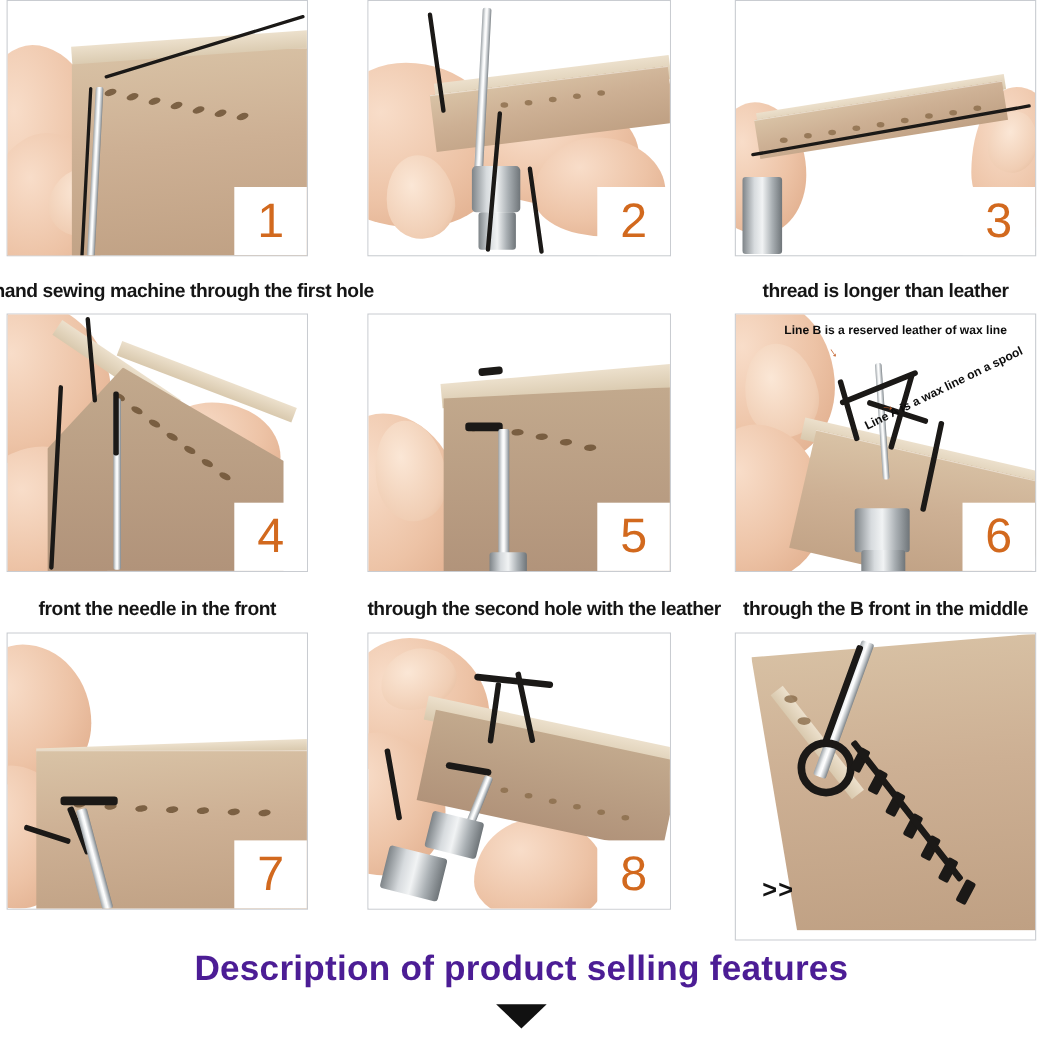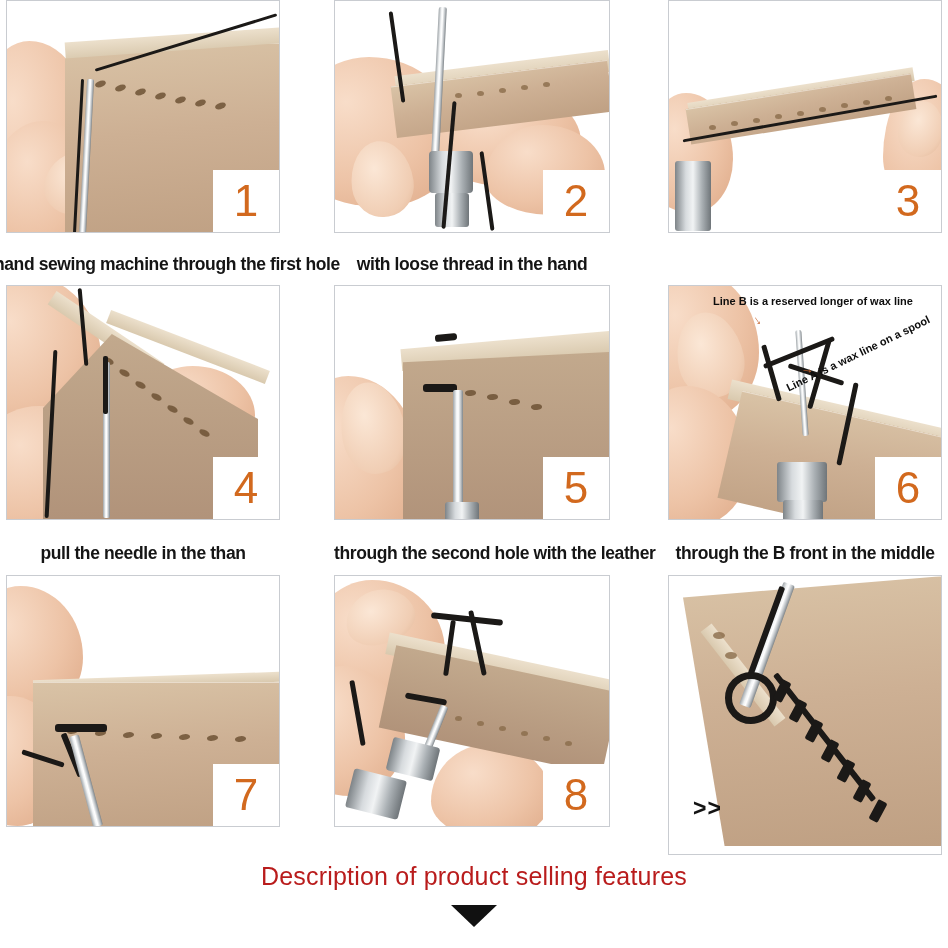--- a/index.html
+++ b/index.html
@@ -167,23 +167,23 @@
   }
 
   
   .footer {
     position: absolute;
     left: 0; top: 862px; width: 948px;
     text-align: center;
   }
   .footer-title {
     font-family: "Liberation Sans", sans-serif;
-    font-size: 25px;
-    font-weight: 400;
-    color: #b91c1c;
+    font-size: 32px;
+    font-weight: 700;
+    color: #4c1d95;
     letter-spacing: .2px;
   }
   .footer-chevron {
     margin-top: 14px;
     display: flex; justify-content: center;
   }
   .footer-chevron i {
     display: block;
     width: 0; height: 0;
     border-left: 23px solid transparent;
@@ -242,21 +242,20 @@
           <div class="chuck" style="left:94px;top:150px;width:44px;height:42px;border-radius:4px;"></div>
           <div class="chuck" style="left:100px;top:192px;width:34px;height:34px;"></div>
           <div class="thread" style="left:60px;top:10px;width:4px;height:92px;transform:rotate(-8deg);"></div>
           <div class="thread" style="left:112px;top:100px;width:4px;height:128px;transform:rotate(5deg);"></div>
           <div class="thread" style="left:150px;top:150px;width:4px;height:80px;transform:rotate(-8deg);"></div>
         </div>
         <div class="badge">
           <span>2</span>
         </div>
       </div>
-      <div class="caption cap-r1">with loose thread in the hand</div>
     </div>
 
     <div class="cell col-3">
       <div class="panel h1">
         <div class="photo">
           <div class="finger" style="left:-26px;top:92px;width:90px;height:120px;"></div>
           <div class="finger" style="left:214px;top:78px;width:86px;height:130px;"></div>
           <div class="nail" style="left:230px;top:100px;width:44px;height:56px;transform:rotate(12deg);"></div>
           <div class="leather-edge" style="left:18px;top:84px;width:228px;height:14px;transform:rotate(-9deg);"></div>
           <div class="leather" style="left:18px;top:90px;width:228px;height:36px;transform:rotate(-9deg);"></div>
@@ -269,20 +268,21 @@
           <div class="hole" style="left:172px;top:102px;"></div>
           <div class="hole" style="left:194px;top:99px;"></div>
           <div class="hole" style="left:216px;top:95px;"></div>
           <div class="thread" style="left:12px;top:116px;width:258px;height:3px;transform:rotate(-10deg);"></div>
           <div class="chuck" style="left:6px;top:160px;width:36px;height:70px;"></div>
         </div>
         <div class="badge">
           <span>3</span>
         </div>
       </div>
+      <div class="caption cap-r1">thread is longer than leather</div>
     </div>
   </div>
 
   <div class="row row-2">
 
     <div class="cell col-1">
       <div class="panel h2">
         <div class="photo">
           <div class="finger" style="left:-46px;top:-10px;width:140px;height:150px;"></div>
           <div class="finger" style="left:-40px;top:120px;width:150px;height:130px;"></div>
@@ -299,21 +299,21 @@
           <div class="stitch" style="left:192px;top:144px;transform:rotate(18deg);"></div>
           <div class="awl" style="left:96px;top:76px;width:7px;height:156px;"></div>
           <div class="thread" style="left:74px;top:2px;width:4px;height:78px;transform:rotate(-5deg);"></div>
           <div class="thread" style="left:42px;top:64px;width:4px;height:168px;transform:rotate(3deg);"></div>
           <div class="thread" style="left:96px;top:70px;width:5px;height:58px;"></div>
         </div>
         <div class="badge">
           <span>4</span>
         </div>
       </div>
-      <div class="caption cap-r2">pull the needle in the than</div>
+      <div class="caption cap-r2">front the needle in the front</div>
     </div>
 
     <div class="cell col-2">
       <div class="panel h2">
         <div class="photo">
           <div class="finger" style="left:-54px;top:90px;width:140px;height:170px;"></div>
           <div class="nail" style="left:6px;top:96px;width:64px;height:92px;transform:rotate(-10deg);"></div>
           <div class="leather-edge" style="left:66px;top:54px;width:210px;height:22px;transform:rotate(-5deg);"></div>
           <div class="leather-dark" style="left:68px;top:66px;width:208px;height:172px;clip-path:polygon(0 6%,100% 0,100% 100%,0 100%);"></div>
           <div class="stitch" style="left:90px;top:100px;transform:rotate(-12deg);"></div>
@@ -343,21 +343,21 @@
           <div class="leather" style="left:58px;top:128px;width:220px;height:110px;transform:rotate(13deg);"></div>
           <div class="awl" style="left:130px;top:44px;width:6px;height:106px;transform:rotate(-4deg);"></div>
           <div class="thread" style="left:92px;top:64px;width:76px;height:5px;border-radius:3px;transform:rotate(-22deg);"></div>
           <div class="thread" style="left:100px;top:58px;width:5px;height:58px;transform:rotate(-16deg);"></div>
           <div class="thread" style="left:148px;top:52px;width:5px;height:72px;transform:rotate(16deg);"></div>
           <div class="thread" style="left:118px;top:86px;width:58px;height:5px;transform:rotate(18deg);"></div>
           <div class="chuck" style="left:108px;top:176px;width:50px;height:40px;"></div>
           <div class="chuck" style="left:114px;top:214px;width:40px;height:24px;"></div>
           <div class="thread" style="left:176px;top:96px;width:5px;height:84px;transform:rotate(12deg);"></div>
         </div>
-        <div class="anno anno-b">Line B is a reserved longer of wax line</div>
+        <div class="anno anno-b">Line B is a reserved leather of wax line</div>
         <div class="anno anno-a">Line A is a wax line on a spool</div>
         <div class="arrow arrow-1">→</div>
         <div class="arrow arrow-2">→</div>
         <div class="badge">
           <span>6</span>
         </div>
       </div>
       <div class="caption cap-r2">through the B front in the middle</div>
     </div>
   </div>

